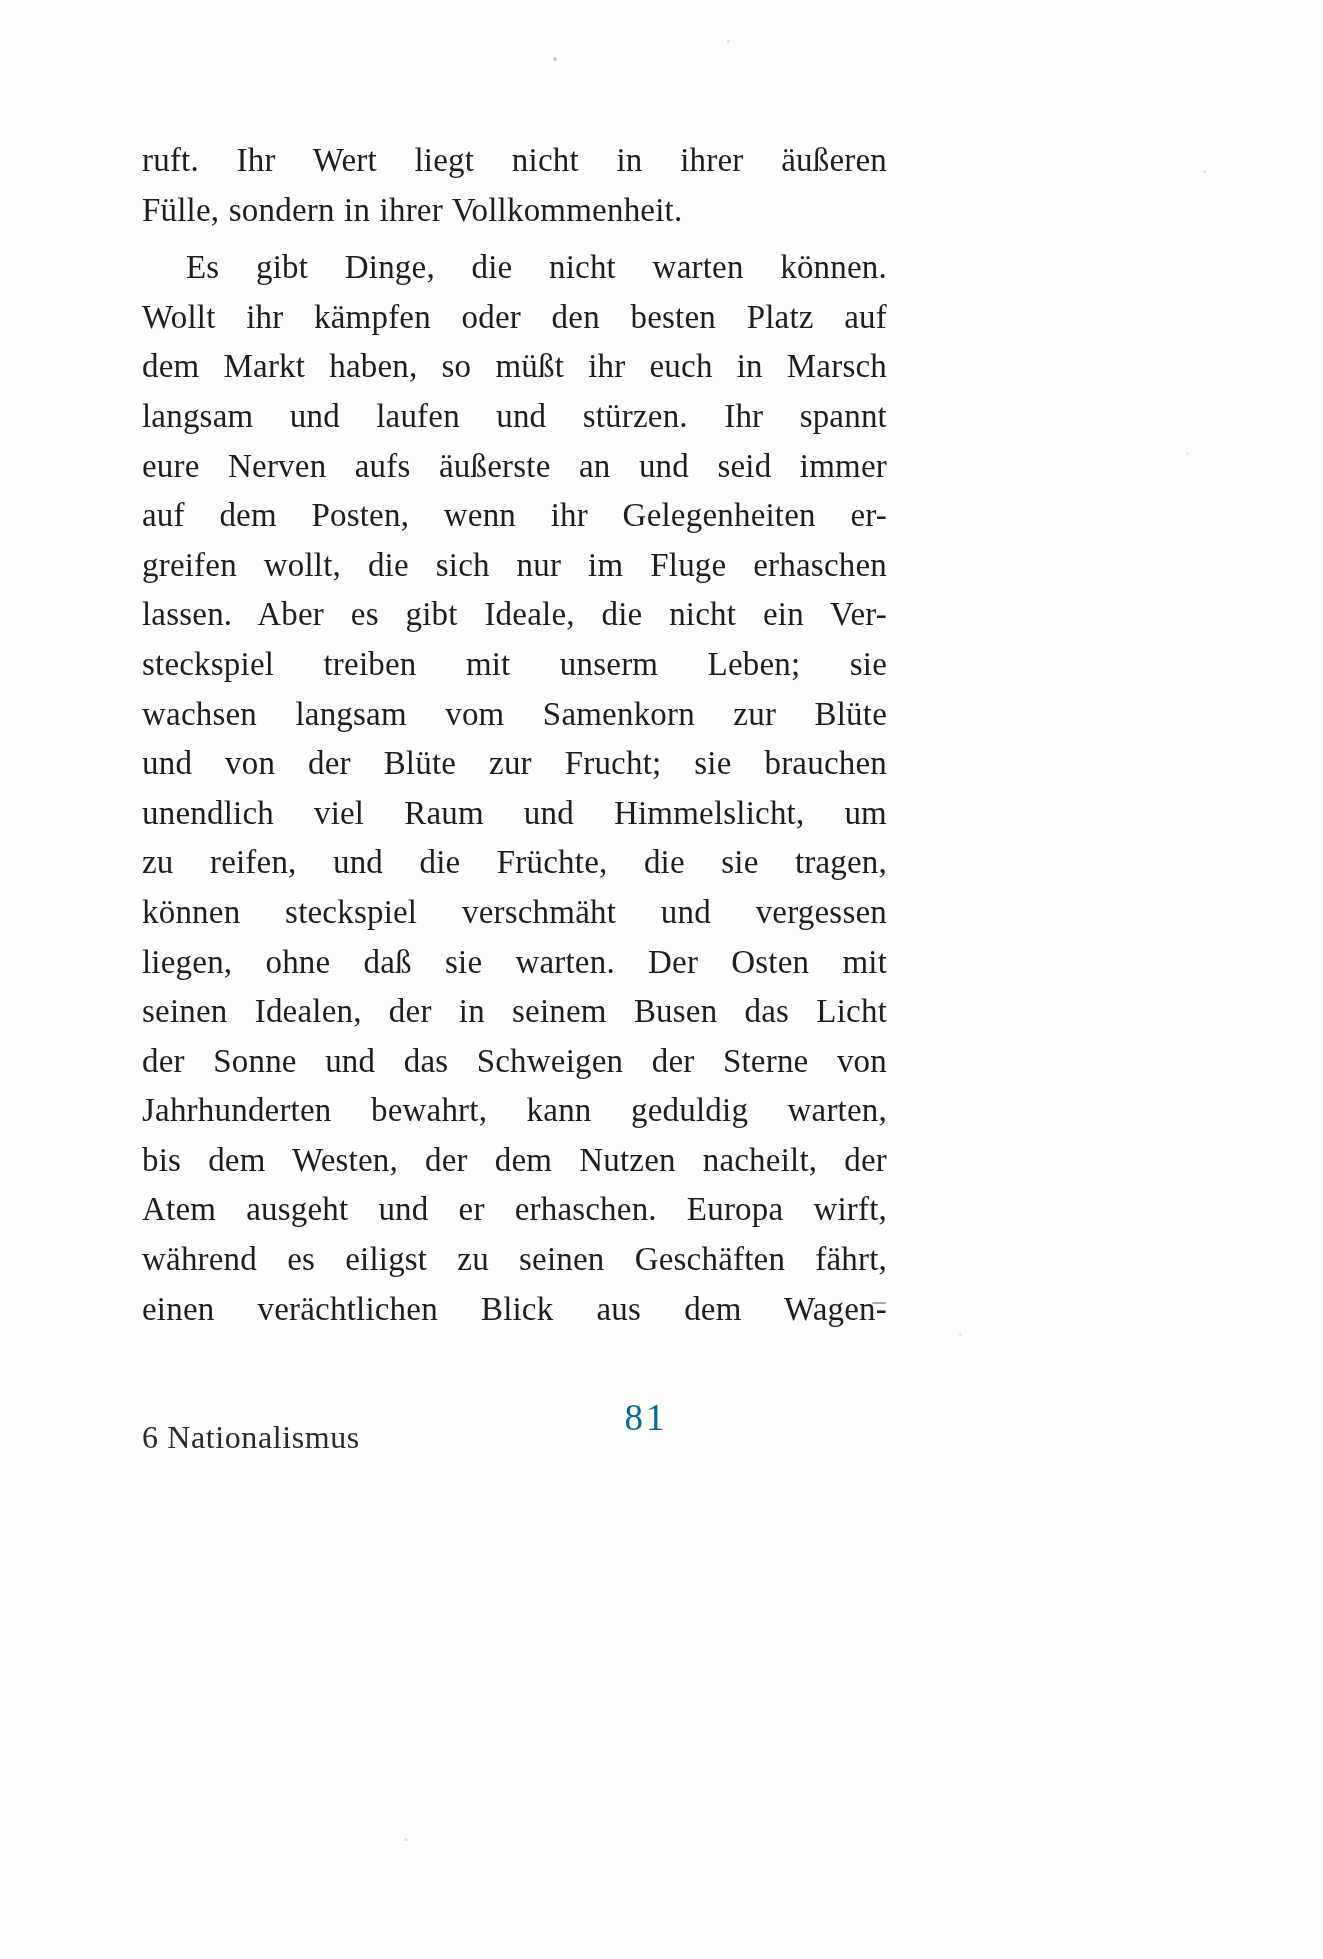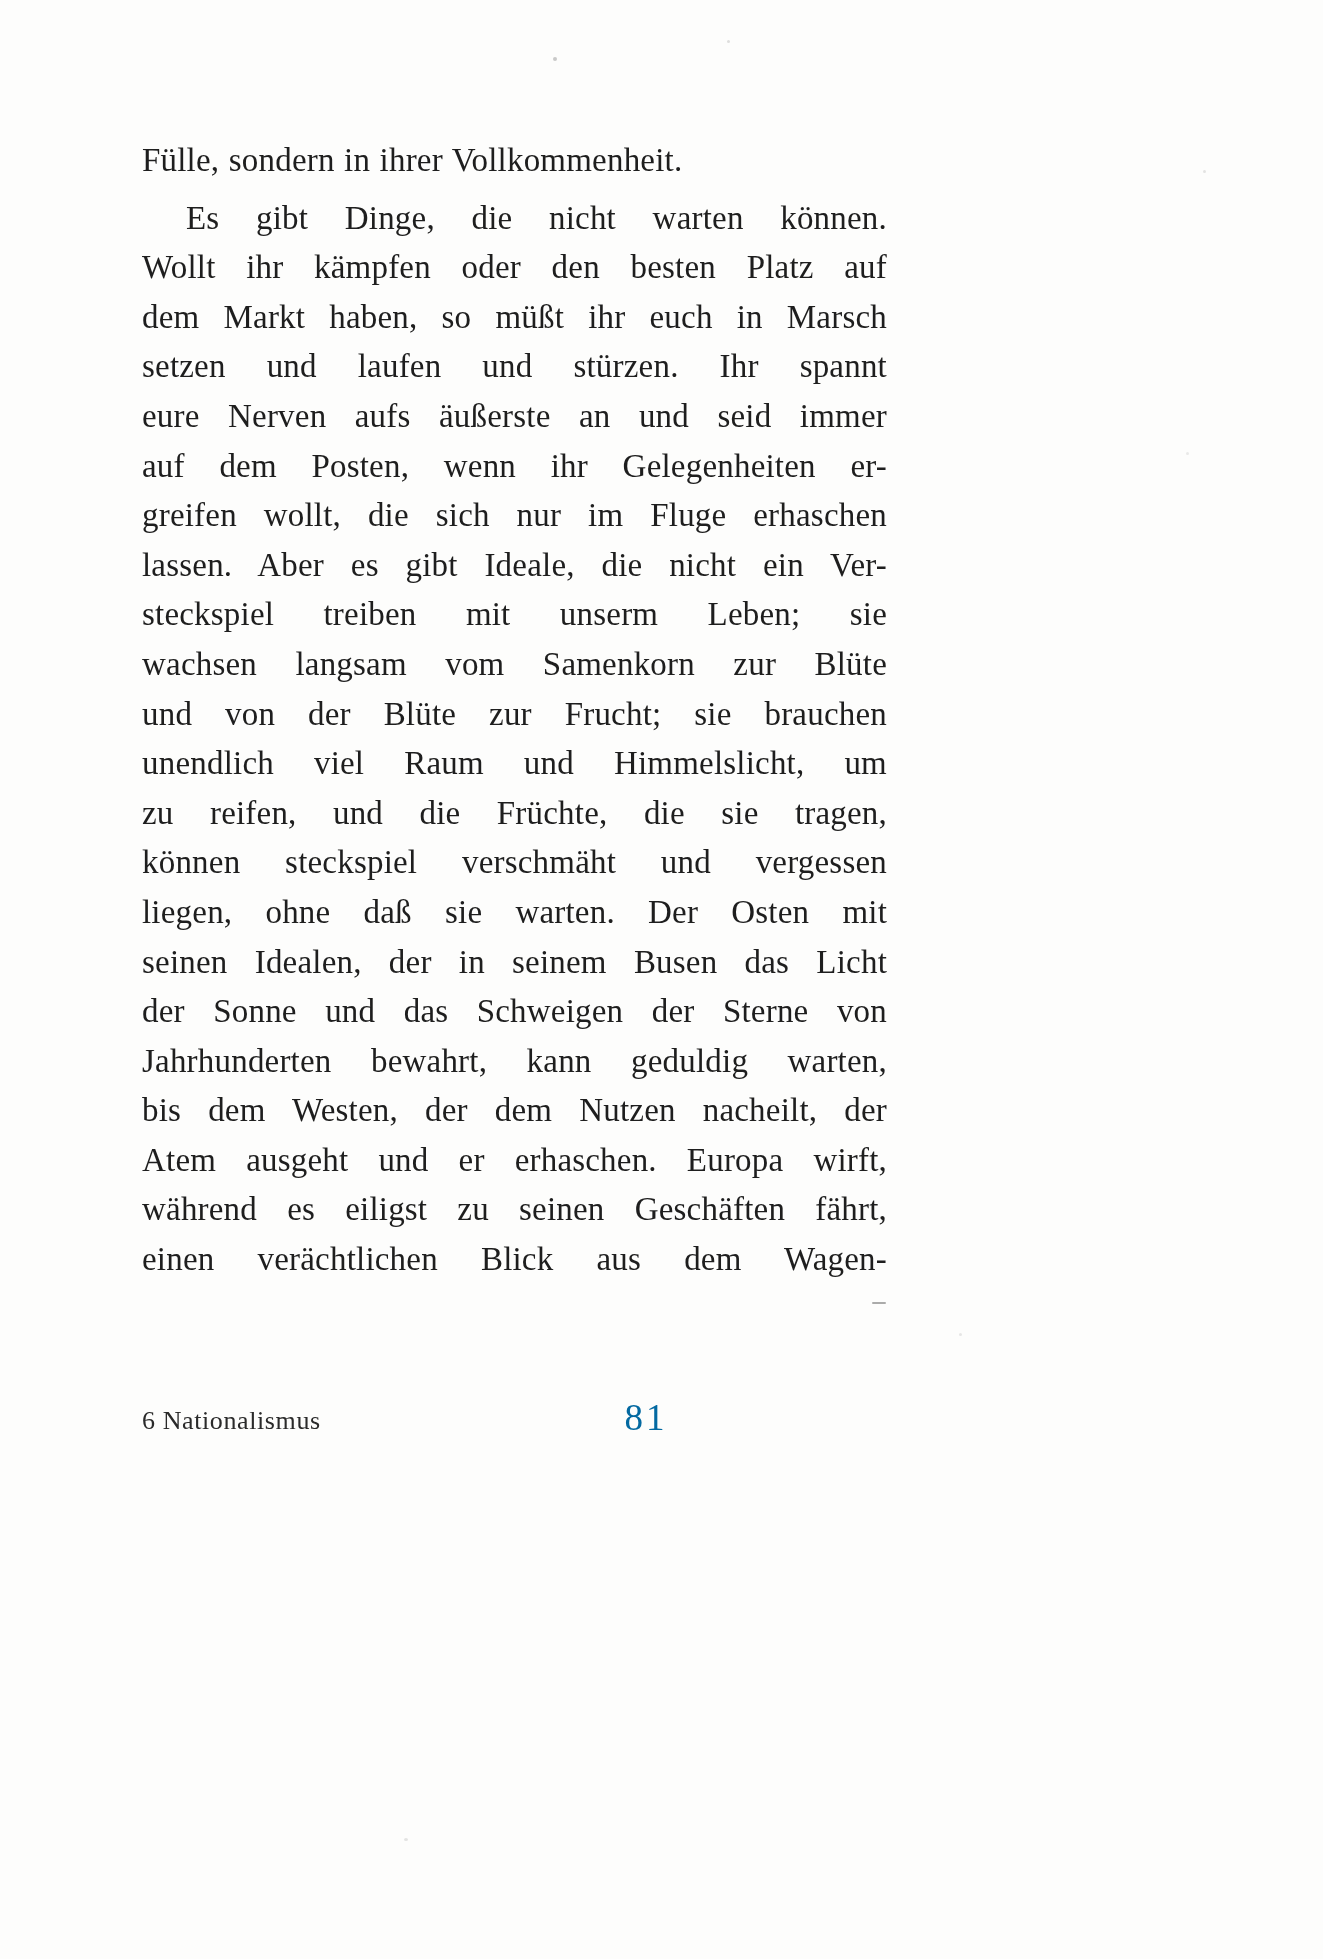--- a/index.html
+++ b/index.html
@@ -67,22 +67,22 @@
     width: 1292px;
     text-align: center;
     font-size: 37px;
     letter-spacing: 3px;
     color: #0369a1;
   }
 
   .running-title {
     position: absolute;
     left: 142px;
-    top: 10px;
-    font-size: 26px;
+    top: 23px;
+    font-size: 32px;
     letter-spacing: 0.6px;
     color: #2a2a2a;
   }
 
   
   .speck {
     position: absolute;
     border-radius: 50%;
     background: rgba(70, 70, 70, 0.28);
   }
@@ -98,25 +98,26 @@
     border-radius: 1px;
     background: rgba(70, 70, 70, 0.45);
   }
 </style>
 </head>
 <body>
 
 <div class="page">
 
   <div class="text-block">
+    <div class="line">ruft. Ihr Wert liegt nicht in ihrer äußeren</div>
     <div class="line para-end">Fülle, sondern in ihrer Vollkommenheit.</div>
     <div class="line indent">Es gibt Dinge, die nicht warten können.</div>
     <div class="line">Wollt ihr kämpfen oder den besten Platz auf</div>
     <div class="line">dem Markt haben, so müßt ihr euch in Marsch</div>
-    <div class="line">setzen und laufen und stürzen. Ihr spannt</div>
+    <div class="line">langsam und laufen und stürzen. Ihr spannt</div>
     <div class="line">eure Nerven aufs äußerste an und seid immer</div>
     <div class="line">auf dem Posten, wenn ihr Gelegenheiten er-</div>
     <div class="line">greifen wollt, die sich nur im Fluge erhaschen</div>
     <div class="line">lassen. Aber es gibt Ideale, die nicht ein Ver-</div>
     <div class="line">steckspiel treiben mit unserm Leben; sie</div>
     <div class="line">wachsen langsam vom Samenkorn zur Blüte</div>
     <div class="line">und von der Blüte zur Frucht; sie brauchen</div>
     <div class="line">unendlich viel Raum und Himmelslicht, um</div>
     <div class="line">zu reifen, und die Früchte, die sie tragen,</div>
     <div class="line">können steckspiel verschmäht und vergessen</div>

